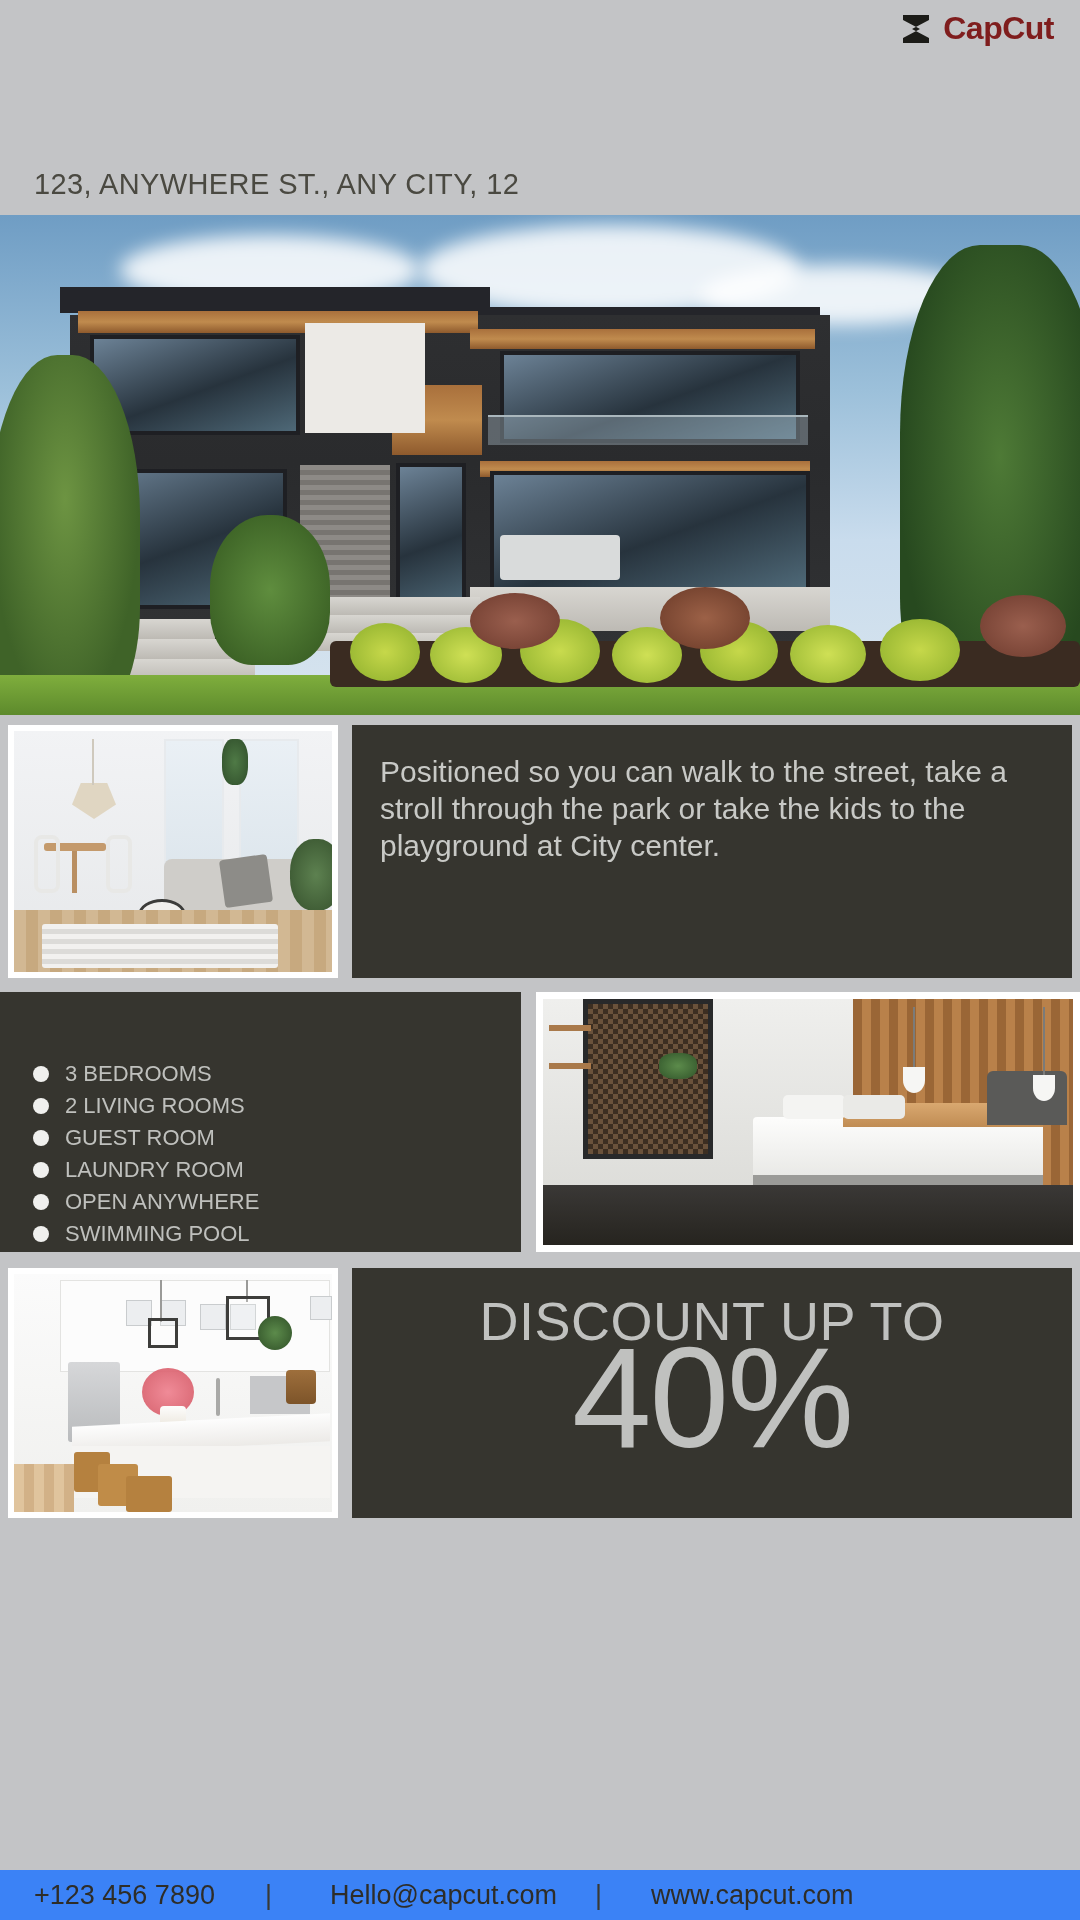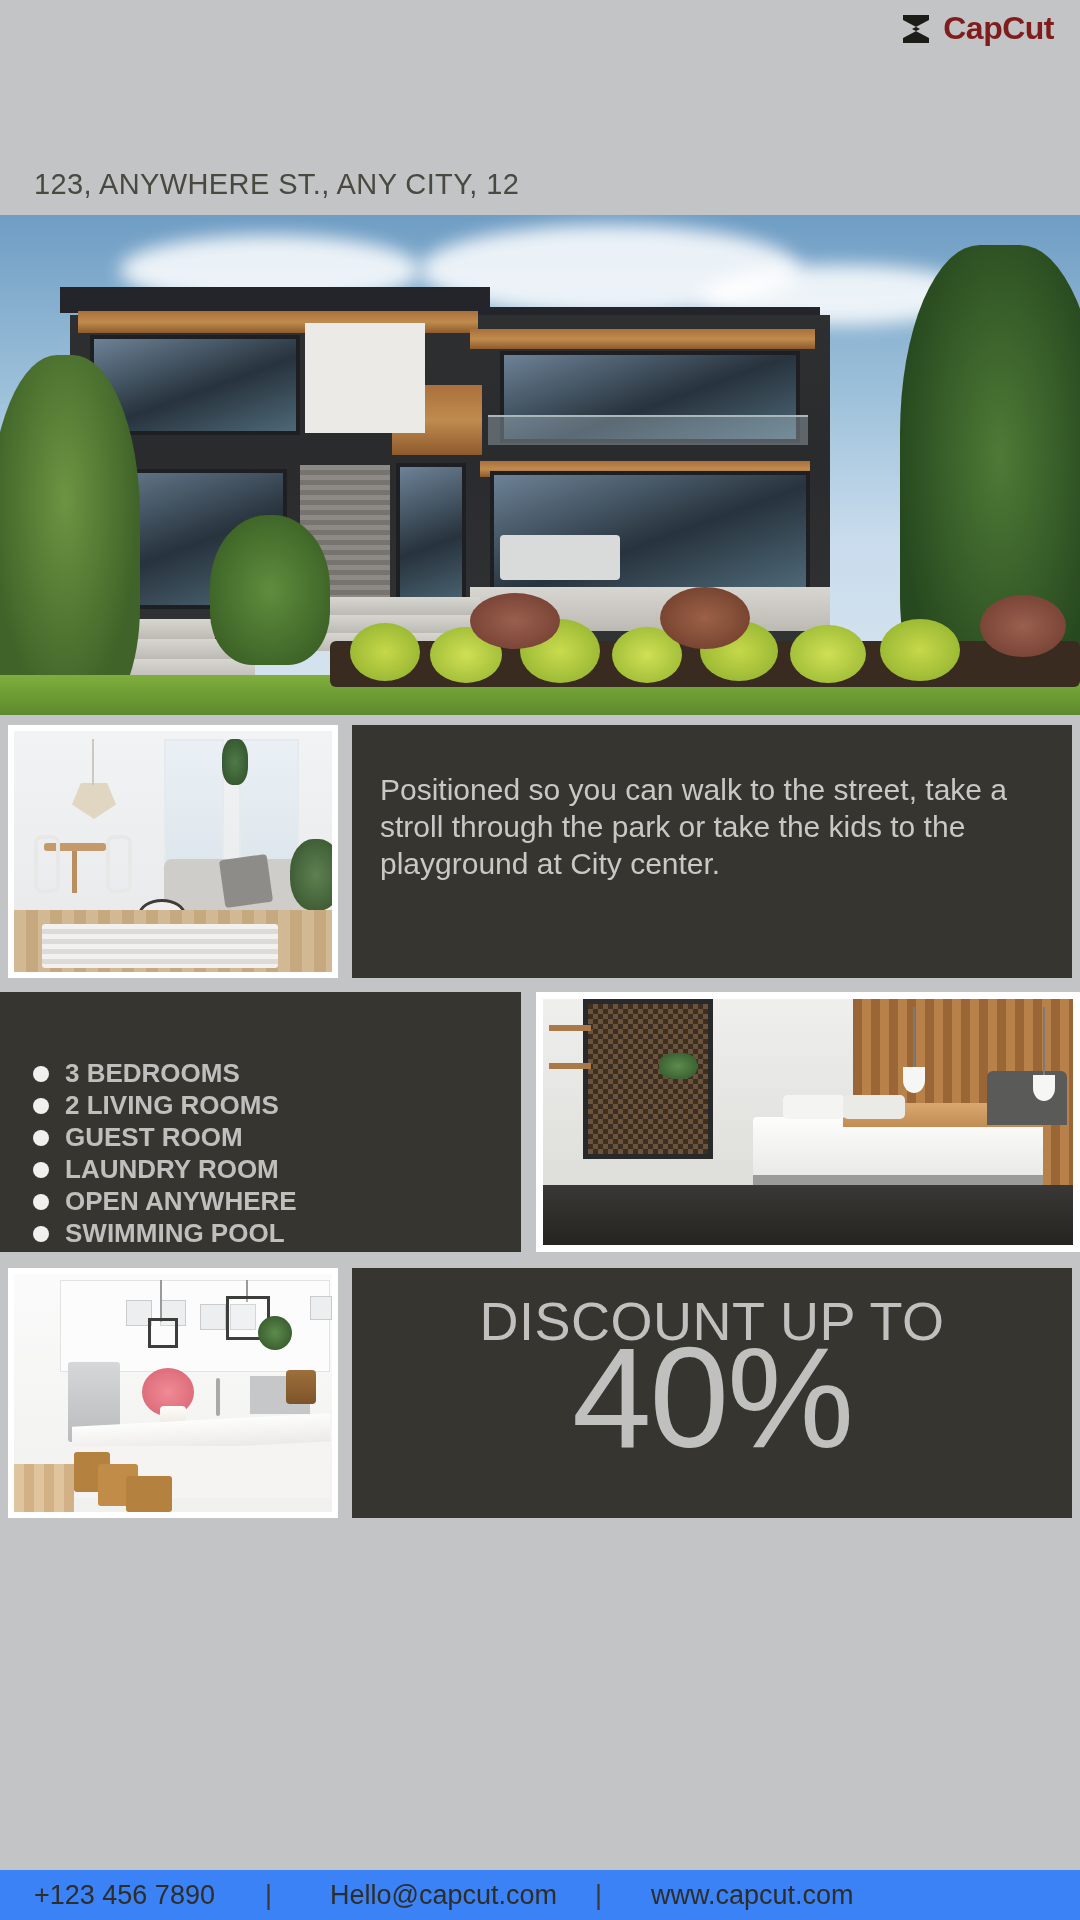--- a/index.html
+++ b/index.html
@@ -64,36 +64,36 @@
     position:absolute; left:8px; top:725px; width:330px; height:253px;
     background:#fff; padding:6px;
   }
   .living-photo { width:100%; height:100%; overflow:hidden; position:relative;
     background:linear-gradient(#eef0f2,#e2e5e8); }
   .desc-panel {
     position:absolute; left:352px; top:725px; width:720px; height:253px;
     background:#36352f;
   }
   .desc-text {
-    position:absolute; left:28px; top:46px; width:660px;
+    position:absolute; left:28px; top:28px; width:660px;
     color:#c8c9c6; font-size:30px; line-height:37px; font-weight:400;
   }
 
   
   .features-panel {
     position:absolute; left:0; top:992px; width:521px; height:260px; background:#36352f;
   }
   .features-title {
     position:absolute; left:33px; top:22px; font-size:30px; font-weight:bold;
     color:#c2c3c1; letter-spacing:0.3px;
   }
   .features-list { position:absolute; left:33px; top:66px; list-style:none; }
   .features-list li {
     display:flex; align-items:center; gap:16px;
-    font-size:26px; line-height:31px; color:#bfc0bd; font-weight:700; margin-bottom:1px;
+    font-size:22px; line-height:31px; color:#bfc0bd; font-weight:400; margin-bottom:1px;
   }
   .bullet { width:16px; height:16px; border-radius:50%; background:#f0f0ee; flex:0 0 16px; }
 
   .bed-card {
     position:absolute; left:536px; top:992px; width:544px; height:260px;
     background:#fff; padding:7px;
   }
   .bed-photo { width:100%; height:100%; position:relative; overflow:hidden;
     background:linear-gradient(#e9e9e7,#cfcfcb); }
 

